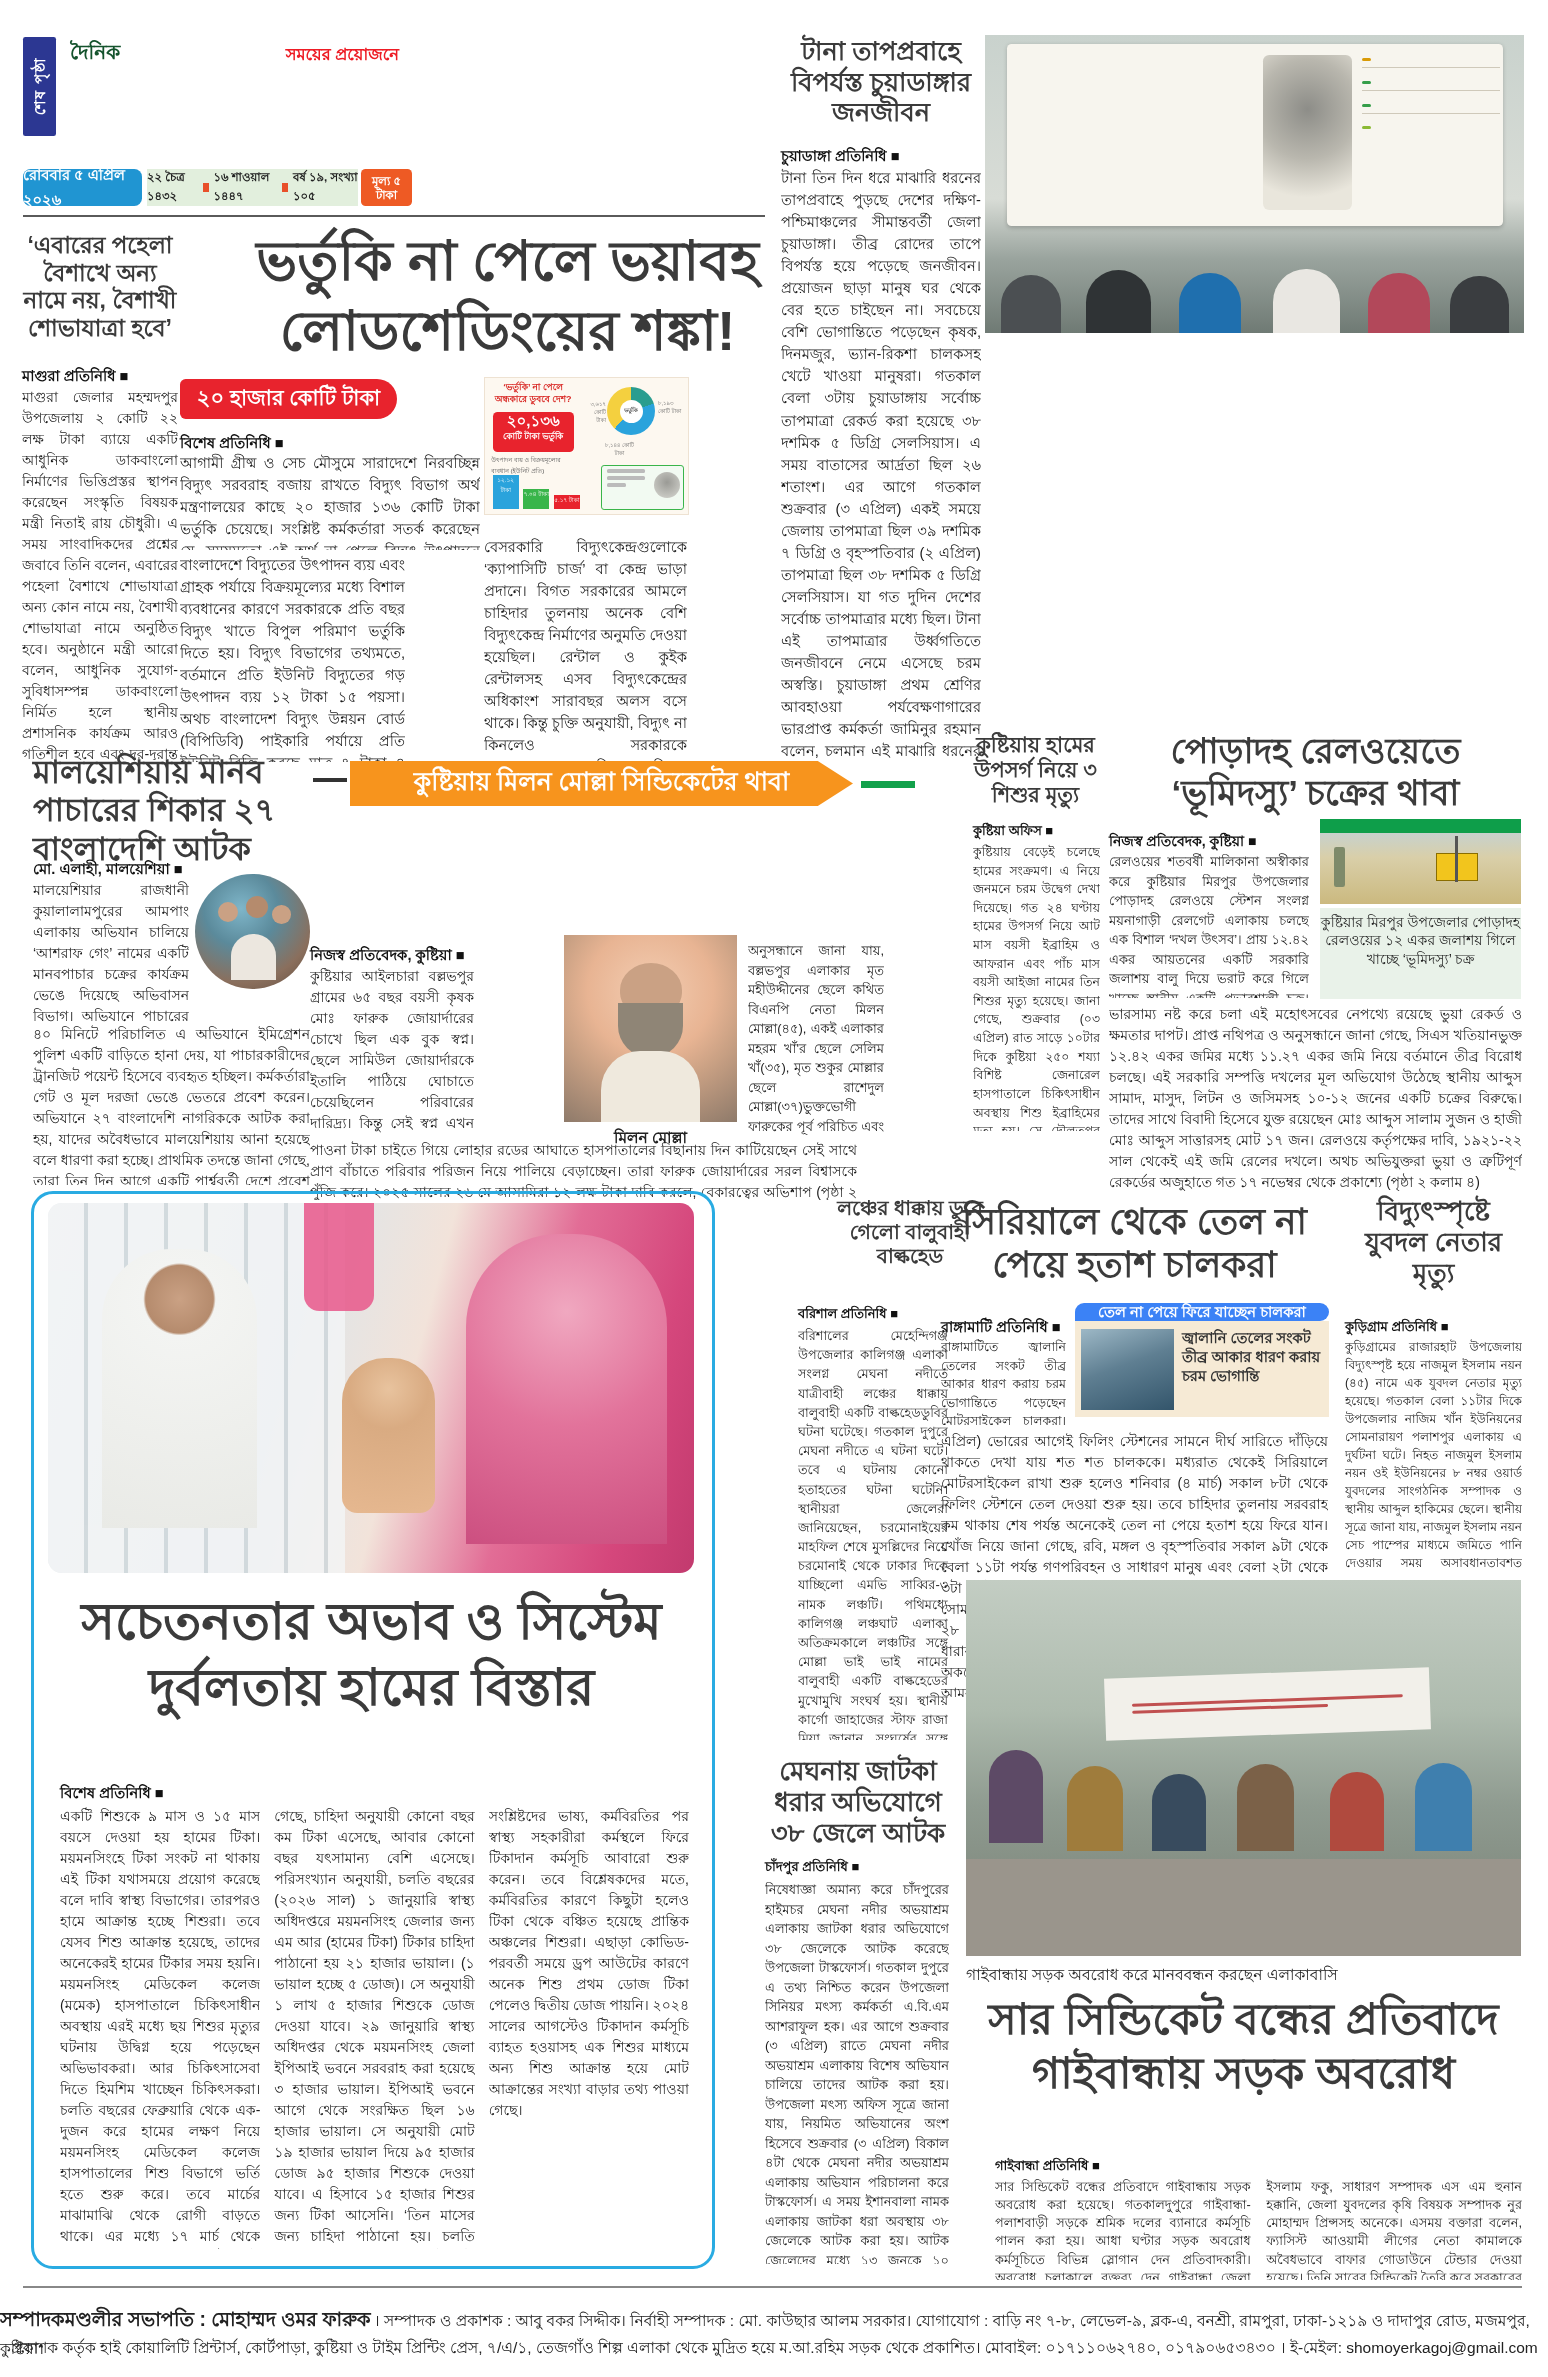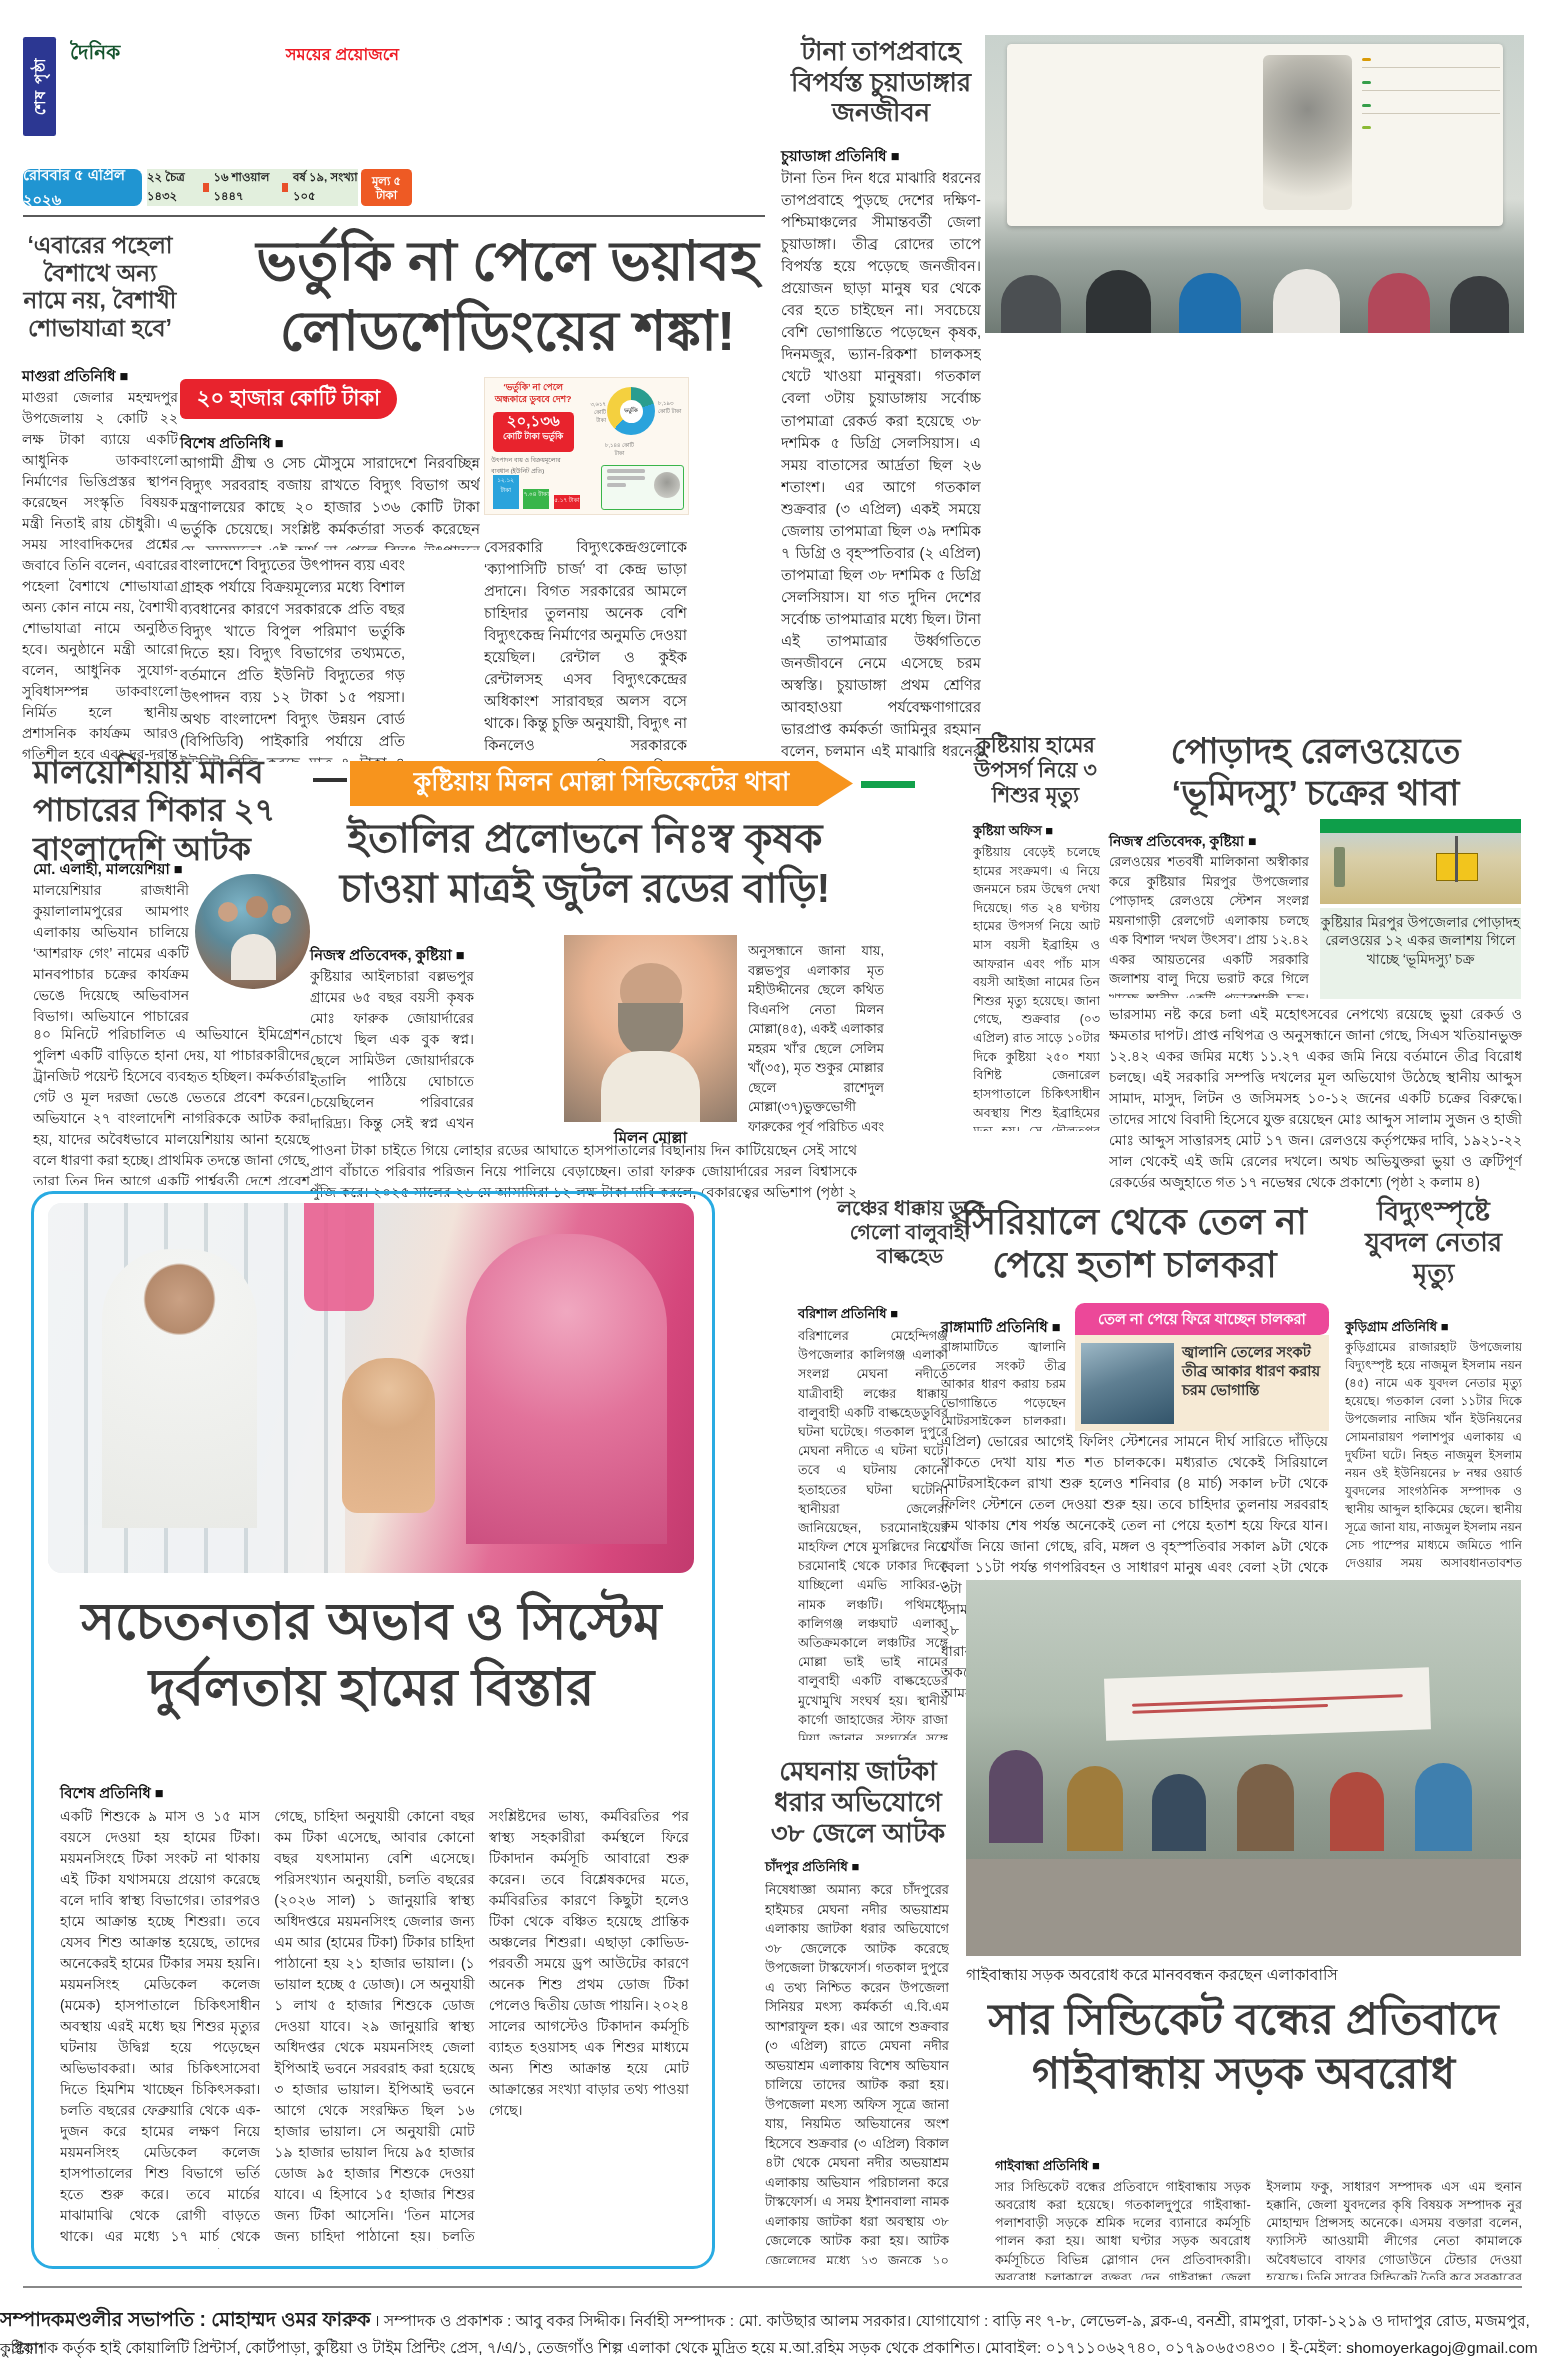--- a/index.html
+++ b/index.html
@@ -140,21 +140,20 @@
   <div class="abs photo" style="left:195px;top:874px;width:115px;height:115px;border-radius:50%;background:radial-gradient(circle at 40% 30%,#7fb6c9 0%,#5b8a9b 35%,#8a6f5d 70%,#5f4a3c 100%);">
     <div class="abs" style="left:23px;top:28px;width:20px;height:20px;border-radius:50%;background:#caa184;"></div>
     <div class="abs" style="left:51px;top:22px;width:22px;height:22px;border-radius:50%;background:#b58b6d;"></div>
     <div class="abs" style="left:77px;top:31px;width:18.6px;height:18.6px;border-radius:50%;background:#caa184;"></div>
     <div class="abs" style="left:36px;top:60px;width:45px;height:46px;border-radius:22px 22px 0 0;background:#ece7df;"></div>
   </div>
   <div class="abs bt" style="left:33px;top:1024px;width:277px;height:161px;font-size:14px;">৪০ মিনিটে পরিচালিত এ অভিযানে ইমিগ্রেশন পুলিশ একটি বাড়িতে হানা দেয়, যা পাচারকারীদের ট্রানজিট পয়েন্ট হিসেবে ব্যবহৃত হচ্ছিল। কর্মকর্তারা গেট ও মূল দরজা ভেঙে ভেতরে প্রবেশ করেন। অভিযানে ২৭ বাংলাদেশি নাগরিককে আটক করা হয়, যাদের অবৈধভাবে মালয়েশিয়ায় আনা হয়েছে বলে ধারণা করা হচ্ছে। প্রাথমিক তদন্তে জানা গেছে, তারা তিন দিন আগে একটি পার্শ্ববর্তী দেশে প্রবেশ করে সেখান থেকে মালয়েশিয়ায় পাচার হয়ে আসে। এছাড়া, চক্রটির সঙ্গে জড়িত সন্দেহে আরও তিন বাংলাদেশিকে আটক করা হয়েছে, যারা তত্ত্বাবধায়ক হিসেবে কাজ করছিল বলে ধারণা করা হচ্ছে।</div>
 
   <div class="abs" style="left:350px;top:761px;width:503px;height:45px;background:#f7941d;clip-path:polygon(0 0,93% 0,100% 50%,93% 100%,0 100%);display:flex;align-items:center;justify-content:center;color:#fff;font-weight:bold;font-size:25px;">কুষ্টিয়ায় মিলন মোল্লা সিন্ডিকেটের থাবা</div>
   <div class="abs" style="left:861px;top:781px;width:54px;height:7px;background:#12a14b;"></div>
-  <div class="abs hl" style="left:325px;top:813px;width:520px;font-size:40px;line-height:1.25;">ইতালির প্রলোভনে নিঃস্ব কৃষক চাওয়া মাত্রই জুটল রডের বাড়ি!</div>
   <div class="abs byl" style="left:310px;top:943px;">নিজস্ব প্রতিবেদক, কুষ্টিয়া ■</div>
   <div class="abs bt" style="left:310px;top:966px;width:164px;height:167px;font-size:14px;">কুষ্টিয়ার আইলচারা বল্লভপুর গ্রামের ৬৫ বছর বয়সী কৃষক মোঃ ফারুক জোয়ার্দারের চোখে ছিল এক বুক স্বপ্ন। ছেলে সামিউল জোয়ার্দারকে ইতালি পাঠিয়ে ঘোচাতে চেয়েছিলেন পরিবারের দারিদ্র্য। কিন্তু সেই স্বপ্ন এখন দুঃস্বপ্নে পরিণত হয়েছে। ১২ লক্ষ টাকার চুক্তিতে ৭ লক্ষ টাকা নগদ দিয়ে এখন তিনি কেবল নিঃস্বই নন, বরং</div>
   <div class="abs photo" style="left:564px;top:935px;width:173px;height:187px;background:radial-gradient(circle at 50% 30%,#f3cdb2 0%,#e8b493 40%,#caa184 60%,#8e7a6a 100%);">
     <div class="abs" style="left:56px;top:28px;width:62px;height:54px;border-radius:50% 50% 45% 45%;background:#caa184;"></div>
     <div class="abs" style="left:54px;top:68px;width:65px;height:54px;border-radius:0 0 31px 31px;background:#8f8576;"></div>
     <div class="abs" style="left:37px;top:116px;width:99px;height:71px;border-radius:39px 39px 0 0;background:#efe9dd;"></div>
   </div>
   <div class="abs cap" style="left:564px;top:1128px;width:173px;text-align:center;font-size:15.5px;">মিলন মোল্লা</div>
   <div class="abs bt" style="left:748px;top:941px;width:136px;height:194px;font-size:13px;">অনুসন্ধানে জানা যায়, বল্লভপুর এলাকার মৃত মহীউদ্দীনের ছেলে কথিত বিএনপি নেতা মিলন মোল্লা(৪৫), একই এলাকার মহরম খাঁ'র ছেলে সেলিম খাঁ(৩৫), মৃত শুকুর মোল্লার ছেলে রাশেদুল মোল্লা(৩৭)ভুক্তভোগী ফারুকের পূর্ব পরিচিত এবং দূরসম্পর্কের আত্মীয়। এই আত্মীয়তার সুযোগ নিয়েই তারা সামিউলকে ইতালি পাঠানোর টোপ দেয়। ভালো বেতন, থাকা-খাওয়া ও বিমার প্রলোভন দেখিয়ে</div>
   <div class="abs bt" style="left:310px;top:1140px;width:547px;height:60px;font-size:14px;">পাওনা টাকা চাইতে গিয়ে লোহার রডের আঘাতে হাসপাতালের বিছানায় দিন কাটিয়েছেন সেই সাথে প্রাণ বাঁচাতে পরিবার পরিজন নিয়ে পালিয়ে বেড়াচ্ছেন। তারা ফারুক জোয়ার্দারের সরল বিশ্বাসকে পুঁজি করে। ২০২৫ সালের ২৬ মে আসামিরা ১২ লক্ষ টাকা দাবি করলে, বেকারত্বের অভিশাপ (পৃষ্ঠা ২ কলাম ৫)</div>
@@ -192,21 +191,21 @@
   </div>
 
   <div class="abs hl" style="left:826px;top:1196px;width:152px;font-size:20px;margin-left:8px;">লঞ্চের ধাক্কায় ডুবে গেলো বালুবাহী বাল্কহেড</div>
   <div class="abs byl" style="left:798px;top:1304px;font-size:13px;">বরিশাল প্রতিনিধি ■</div>
   <div class="abs bt" style="left:798px;top:1326px;width:150px;height:414px;font-size:12.8px;">বরিশালের মেহেন্দিগঞ্জ উপজেলার কালিগঞ্জ এলাকা সংলগ্ন মেঘনা নদীতে যাত্রীবাহী লঞ্চের ধাক্কায় বালুবাহী একটি বাল্কহেডডুবির ঘটনা ঘটেছে। গতকাল দুপুরে মেঘনা নদীতে এ ঘটনা ঘটে। তবে এ ঘটনায় কোনো হতাহতের ঘটনা ঘটেনি। স্থানীয়রা জেলেরা জানিয়েছেন, চরমোনাইয়ের মাহফিল শেষে মুসল্লিদের নিয়ে চরমোনাই থেকে ঢাকার দিকে যাচ্ছিলো এমভি সাব্বির-৩ নামক লঞ্চটি। পথিমধ্যে কালিগঞ্জ লঞ্চঘাট এলাকা অতিক্রমকালে লঞ্চটির সঙ্গে মোল্লা ভাই ভাই নামের বালুবাহী একটি বাল্কহেডের মুখোমুখি সংঘর্ষ হয়। স্থানীয় কার্গো জাহাজের স্টাফ রাজা মিয়া জানান, সংঘর্ষের সঙ্গে সঙ্গে মেঘনা নদীতে বাল্কহেডটি ডুবে যায়। এরপর স্থানীয় জেলেরা বাল্কহেডে থাকা চার ব্যক্তিকে উদ্ধার করেন। মাস্টার মো. এনামুল হক জানান, ঘটনায় কোনো হতাহতের ঘটনা ঘটেনি। ঘটনার পরপরই নদীতে স্থানীয় (পৃষ্ঠা ২ কলাম ৫)</div>
 
   <div class="abs hl" style="left:941px;top:1200px;width:387px;font-size:36px;">সিরিয়ালে থেকে তেল না পেয়ে হতাশ চালকরা</div>
   <div class="abs byl" style="left:941px;top:1315px;">রাঙ্গামাটি প্রতিনিধি ■</div>
   <div class="abs bt" style="left:941px;top:1338px;width:125px;height:87px;font-size:12.4px;">রাঙ্গামাটিতে জ্বালানি তেলের সংকট তীব্র আকার ধারণ করায় চরম ভোগান্তিতে পড়েছেন মোটরসাইকেল চালকরা। তেল সংগ্রহের আশায় গত শুক্রবার (৩</div>
   <div class="abs" style="left:1075px;top:1303px;width:254px;height:122px;">
-    <div style="height:32px;background:#ec4899;border-radius:9.3px 9.3px 9.3px 0;color:#fff;font-weight:bold;font-size:14.7px;display:flex;align-items:center;justify-content:center;">তেল না পেয়ে ফিরে যাচ্ছেন চালকরা</div>
+    <div style="height:18px;background:#3b82f6;border-radius:9.3px 9.3px 9.3px 0;color:#fff;font-weight:bold;font-size:14.7px;display:flex;align-items:center;justify-content:center;">তেল না পেয়ে ফিরে যাচ্ছেন চালকরা</div>
     <div style="height:96px;background:#f6ead5;display:flex;">
       <div class="photo" style="width:93px;height:81px;margin:7.7px 6.2px;background:linear-gradient(160deg,#9db8c6 0%,#5f7f92 45%,#33556b 100%);"></div>
       <div style="flex:1;font-size:14.7px;font-weight:bold;color:#333;line-height:1.3;padding:7.7px 6.2px 0 1.5px;">জ্বালানি তেলের সংকট তীব্র আকার ধারণ করায় চরম ভোগান্তি</div>
     </div>
   </div>
   <div class="abs bt" style="left:941px;top:1431px;width:387px;height:266px;font-size:14px;">এপ্রিল) ভোরের আগেই ফিলিং স্টেশনের সামনে দীর্ঘ সারিতে দাঁড়িয়ে থাকতে দেখা যায় শত শত চালককে। মধ্যরাত থেকেই সিরিয়ালে মোটরসাইকেল রাখা শুরু হলেও শনিবার (৪ মার্চ) সকাল ৮টা থেকে ফিলিং স্টেশনে তেল দেওয়া শুরু হয়। তবে চাহিদার তুলনায় সরবরাহ কম থাকায় শেষ পর্যন্ত অনেকেই তেল না পেয়ে হতাশ হয়ে ফিরে যান। খোঁজ নিয়ে জানা গেছে, রবি, মঙ্গল ও বৃহস্পতিবার সকাল ৯টা থেকে বেলা ১১টা পর্যন্ত গণপরিবহন ও সাধারণ মানুষ এবং বেলা ২টা থেকে ৩টা পর্যন্ত সরকারি গাড়ি ডিজেল সংগ্রহ করতে পারবে। অন্যদিকে শনি, সোম ও বুধবার একই নিয়মে অকটেন ও পেট্রোল সংগ্রহ করতে পারবে। ২৮ মার্চ বিকেলে এই নতুন নিয়ম চালু করে জেলা প্রশাসন। সেই ধারাবাহ���কতায় রাঙ্গামাটি শহরের চারটি ফিলিং স্টেশনে একযোগে অকটেন ও পেট্রোল বিক্রি করা হয়। ফিলিং স্টেশনের কর্মীরা জানান, আমরা সকাল সাড়ে ৭টা থেকে পাম্প খুলে দেই।</div>
 
   <div class="abs hl" style="left:1345px;top:1196px;width:177px;font-size:26px;">বিদ্যুৎস্পৃষ্টে যুবদল নেতার মৃত্যু</div>
   <div class="abs byl" style="left:1345px;top:1317px;font-size:13px;">কুড়িগ্রাম প্রতিনিধি ■</div>
   <div class="abs bt" style="left:1345px;top:1338px;width:177px;height:232px;font-size:12px;">কুড়িগ্রামের রাজারহাট উপজেলায় বিদ্যুৎস্পৃষ্ট হয়ে নাজমুল ইসলাম নয়ন (৪৫) নামে এক যুবদল নেতার মৃত্যু হয়েছে। গতকাল বেলা ১১টার দিকে উপজেলার নাজিম খাঁন ইউনিয়নের সোমনারায়ণ পলাশপুর এলাকায় এ দুর্ঘটনা ঘটে। নিহত নাজমুল ইসলাম নয়ন ওই ইউনিয়নের ৮ নম্বর ওয়ার্ড যুবদলের সাংগঠনিক সম্পাদক ও স্থানীয় আব্দুল হাকিমের ছেলে। স্থানীয় সূত্রে জানা যায়, নাজমুল ইসলাম নয়ন সেচ পাম্পের মাধ্যমে জমিতে পানি দেওয়ার সময় অসাবধানতাবশত বিদ্যুৎস্পৃষ্ট হন। এসময় তিনি গুরুতর আহত হলে স্বজনরা তাকে উদ্ধার করেন, তবে ততক্ষণে তার মৃত্যু হয়। রাজারহাট থানার ভারপ্রাপ্ত কর্মকর্তা (ওসি) মামুনুর রশীদ ঘটনার সত্যতা নিশ্চিত করে জানান, এ ঘটনায় থানায় একটি অপমৃত্যু (ইউডি) মামলা দায়ের করা হয়েছে।</div>

